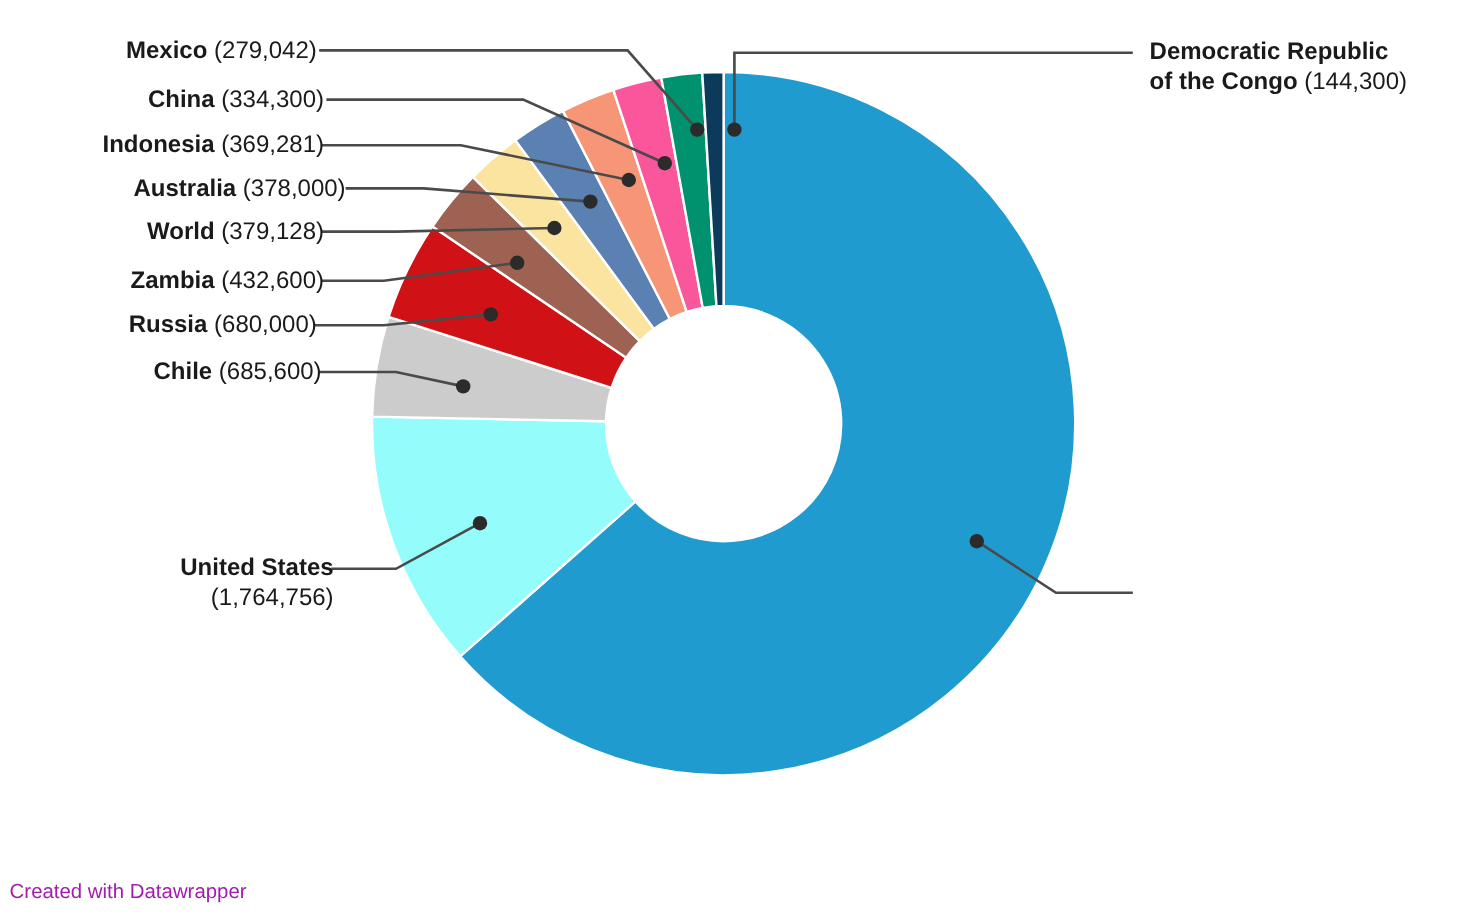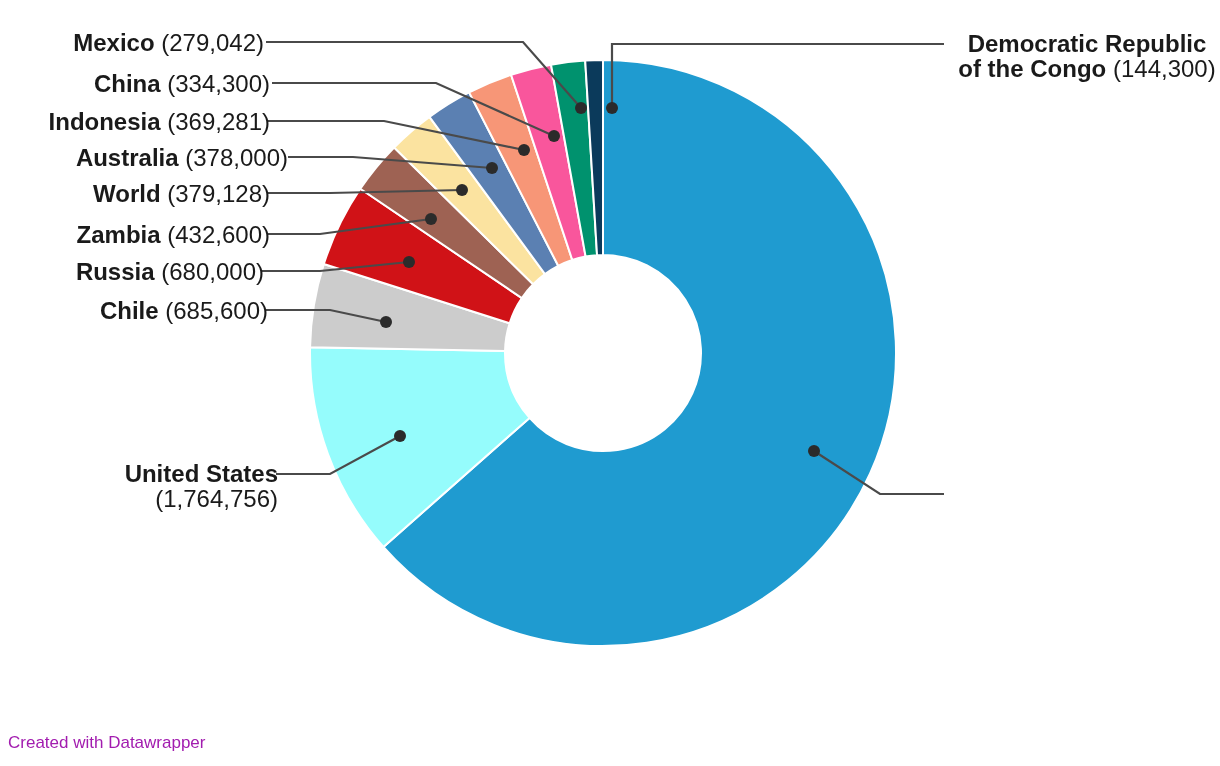--- a/index.html
+++ b/index.html
@@ -8,29 +8,29 @@
     background:#ffffff;
     font-family:"Liberation Sans", sans-serif;
     overflow:hidden;
     position:relative;
   }
   #chart-root{position:absolute;left:0;top:0;width:1220px;height:766px;}
   svg#donut{position:absolute;left:0;top:0;width:1220px;height:766px;display:block;}
 
   .lbl{
     position:absolute;
-    font-size:24px;
+    font-size:20px;
     line-height:25px;
     color:#1a1a1a;
     white-space:nowrap;
   }
   .lbl .nm{font-weight:bold;}
   .lbl .vl{font-weight:normal;}
   .lbl-right{text-align:right;}
-  .lbl-left{text-align:center;}
+  .lbl-left{text-align:left;}
   .lbl-two{white-space:normal;}
 
   #credit{
     position:absolute;
     left:8px;top:733px;
     font-size:17px;
     color:#a21caf;
     font-family:"Liberation Sans", sans-serif;
   }
 </style>

